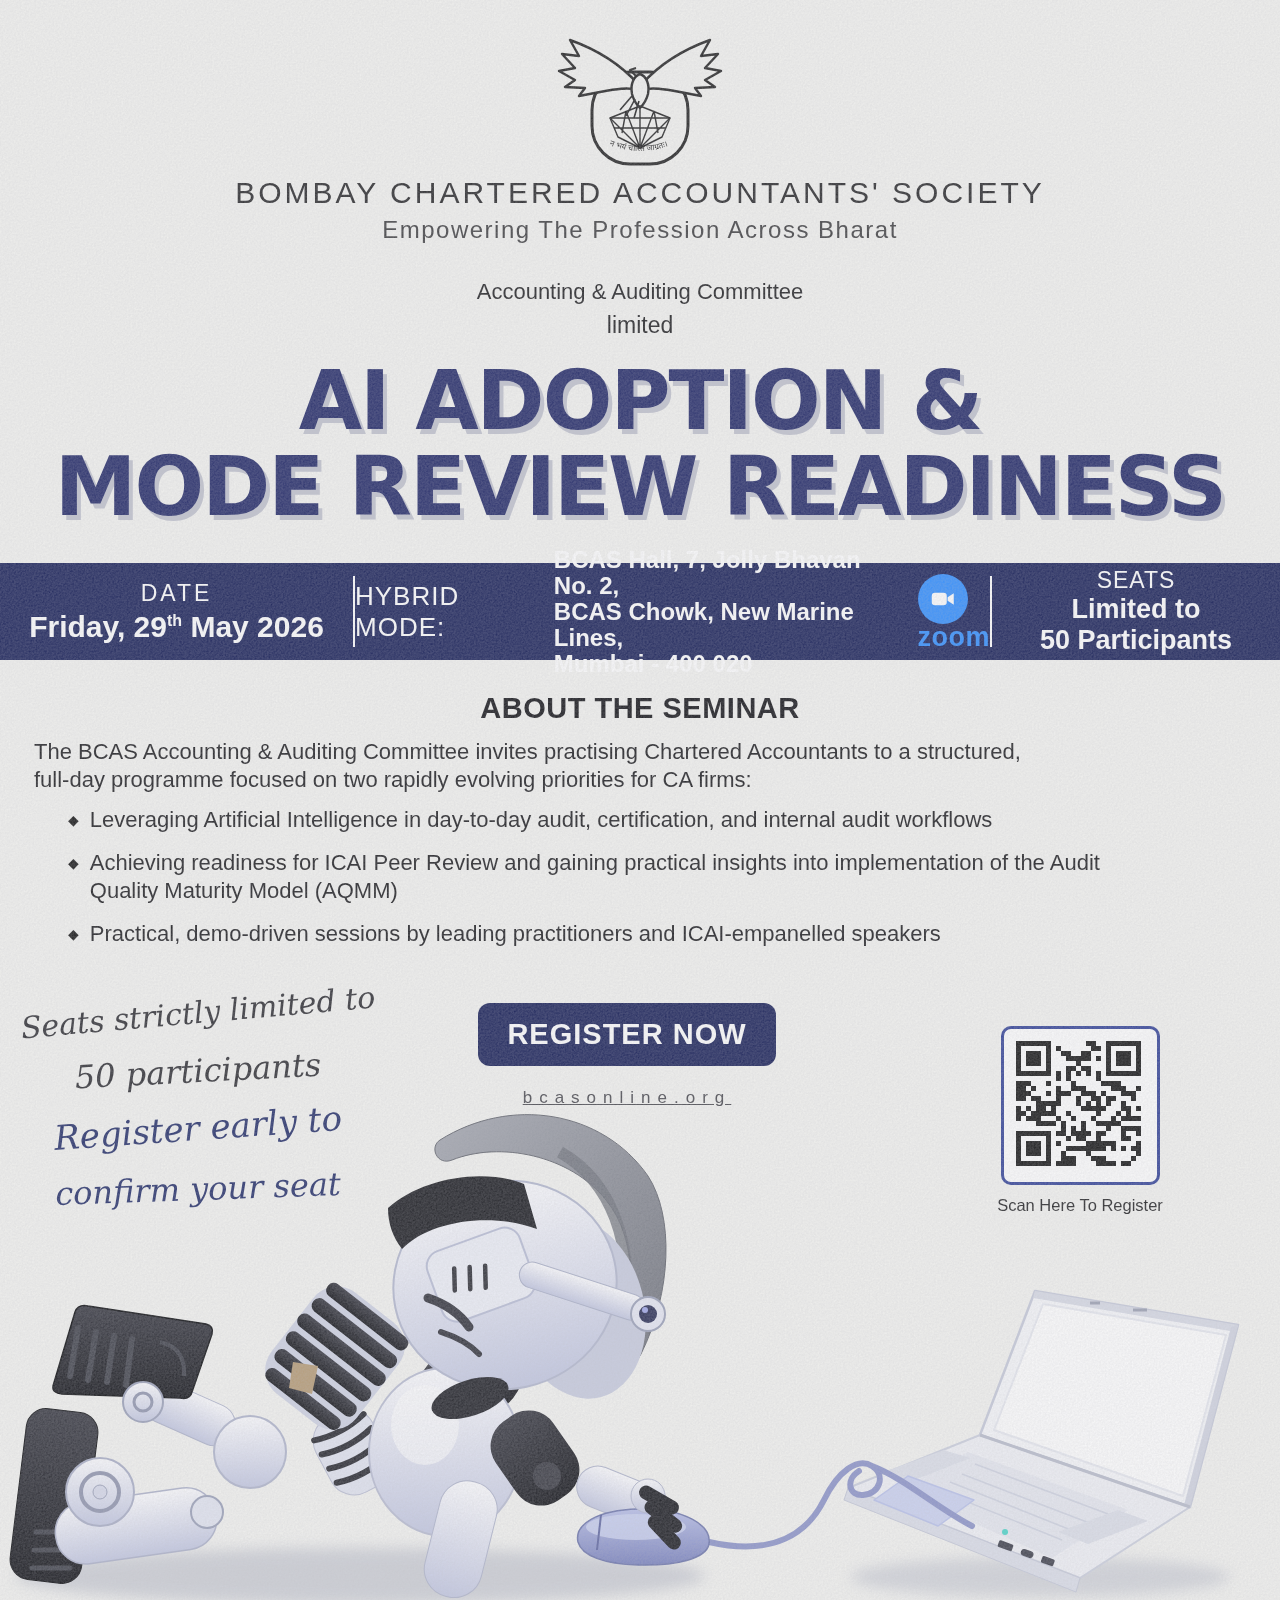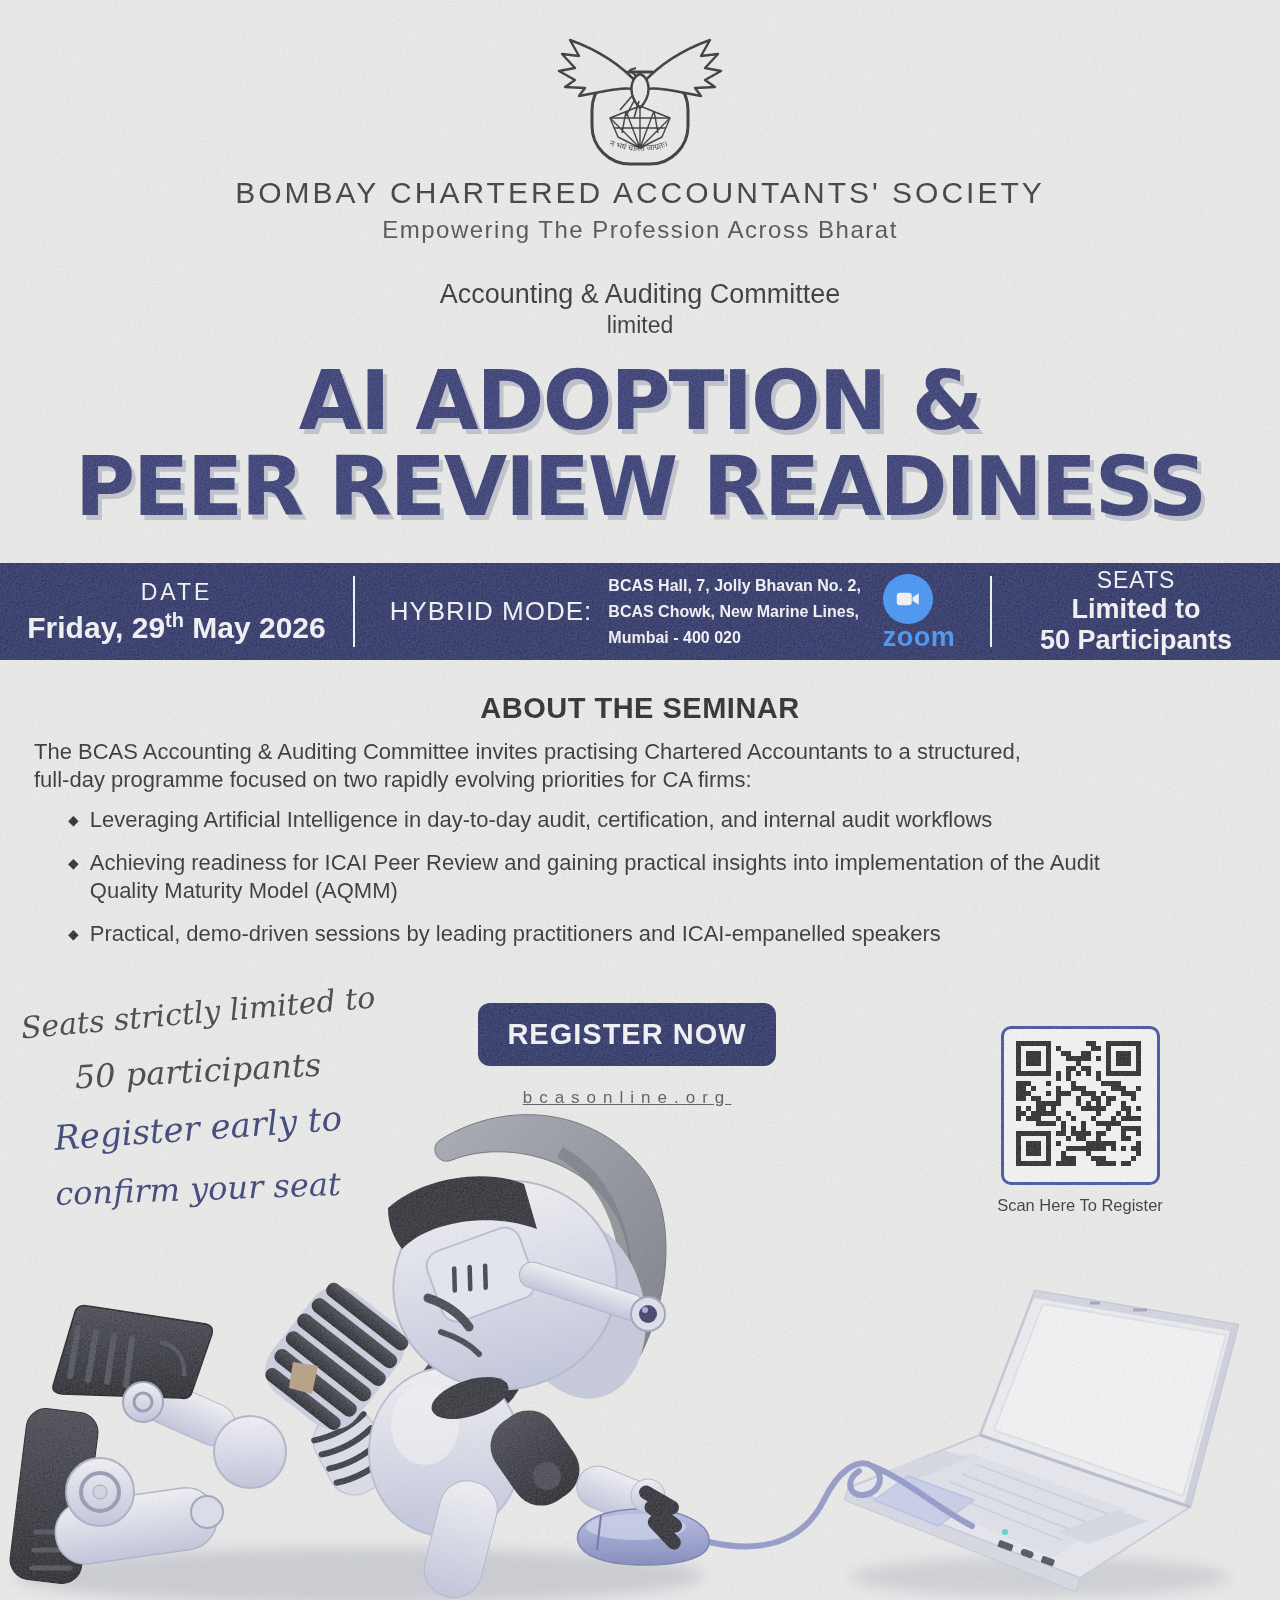--- a/index.html
+++ b/index.html
@@ -4,40 +4,40 @@
 <style>
   html,body{margin:0;padding:0;background:#e8e8e8;}
   .poster{position:relative;width:1280px;height:1600px;margin:0 auto;background:#f4f4f1;
           overflow:hidden;font-family:"Liberation Sans",sans-serif;color:#1b1b1e;}
   .abs{position:absolute;}
   .ctr{left:0;width:1280px;text-align:center;}
 
   
   .org-name{top:176px;font-size:30px;letter-spacing:3px;color:#232325;font-weight:400;}
   .tagline{top:216px;font-size:24px;letter-spacing:1.5px;color:#3b3b3d;}
-  .committee{top:279px;font-size:27px;color:#1a1a1c;}
+  .committee{top:279px;font-size:22px;color:#1a1a1c;}
   .presents{top:312px;font-size:23px;color:#1a1a1c;}
 
   .title{font-family:"DejaVu Sans","Liberation Sans",sans-serif;font-weight:bold;color:#1e2565;
          letter-spacing:-2px;text-shadow:4px 5px 0 rgba(130,135,165,.45);line-height:1;}
   .title1{top:360px;font-size:82px;}
   .title2{top:446px;font-size:82px;}
 
   
   .banner{top:563px;left:0;width:1280px;height:97px;background:#141c55;display:flex;align-items:stretch;color:#fff;}
   .b-col{display:flex;flex-direction:column;align-items:center;justify-content:center;}
   .b-date{width:353px;}
   .b-mid{width:635px;flex-direction:row;gap:16px;}
   .b-seats{flex:1;}
   .vdiv{width:2px;background:#ffffff;margin:13px 0;}
   .date-label{font-size:23px;letter-spacing:3px;font-weight:400;}
   .date-val{font-size:30px;font-weight:bold;margin-top:3px;}
-  .date-val sup{font-size:20px;}
+  .date-val sup{font-size:16px;}
   .mode-label{font-size:26px;letter-spacing:1px;font-weight:400;}
-  .venue{font-size:16px;font-weight:bold;line-height:26px;text-align:left;}
+  .venue{font-size:24px;font-weight:bold;line-height:26px;text-align:left;}
   .zoom-logo{display:flex;flex-direction:column;align-items:flex-start;margin-left:6px;}
   .zoom-circle{width:50px;height:50px;border-radius:50%;background:#2d8cff;display:flex;align-items:center;justify-content:center;}
   .zoom-word{font-size:27px;font-weight:bold;color:#2d8cff;letter-spacing:.5px;line-height:26px;}
   .seats-label{font-size:23px;letter-spacing:1px;font-weight:400;}
   .seats-l{font-size:27px;font-weight:bold;line-height:31px;}
 
   
   .about-h{top:692px;font-size:29px;font-weight:bold;color:#0e0e12;letter-spacing:.5px;}
   .intro{top:738px;left:34px;width:1215px;font-size:22px;line-height:28px;color:#17171a;}
   .bullets{top:806px;left:68px;width:1150px;}
@@ -90,21 +90,21 @@
       <textPath href="#mottoArc" startOffset="8">न भयं चास्ति जाग्रतः।</textPath>
     </text>
   </svg>
 
   <div class="abs ctr tagline">Empowering The Profession Across Bharat</div>
   <div class="abs ctr org-name">BOMBAY CHARTERED ACCOUNTANTS' SOCIETY</div>
   <div class="abs ctr committee">Accounting &amp; Auditing Committee</div>
   <div class="abs ctr presents">limited</div>
 
   <div class="abs ctr title title1">AI ADOPTION &amp;</div>
-  <div class="abs ctr title title2">PEER REVIEW READINESS</div>
+  <div class="abs ctr title title2">MODE REVIEW READINESS</div>
 
   <div class="abs banner">
     <div class="b-col b-date">
       <div class="date-label">DATE</div>
       <div class="date-val"><span>Friday, 29</span><sup>th</sup><span> May 2026</span></div>
     </div>
     <div class="vdiv"></div>
     <div class="b-col b-mid">
       <div class="mode-label">HYBRID MODE:</div>
       <div class="venue">

